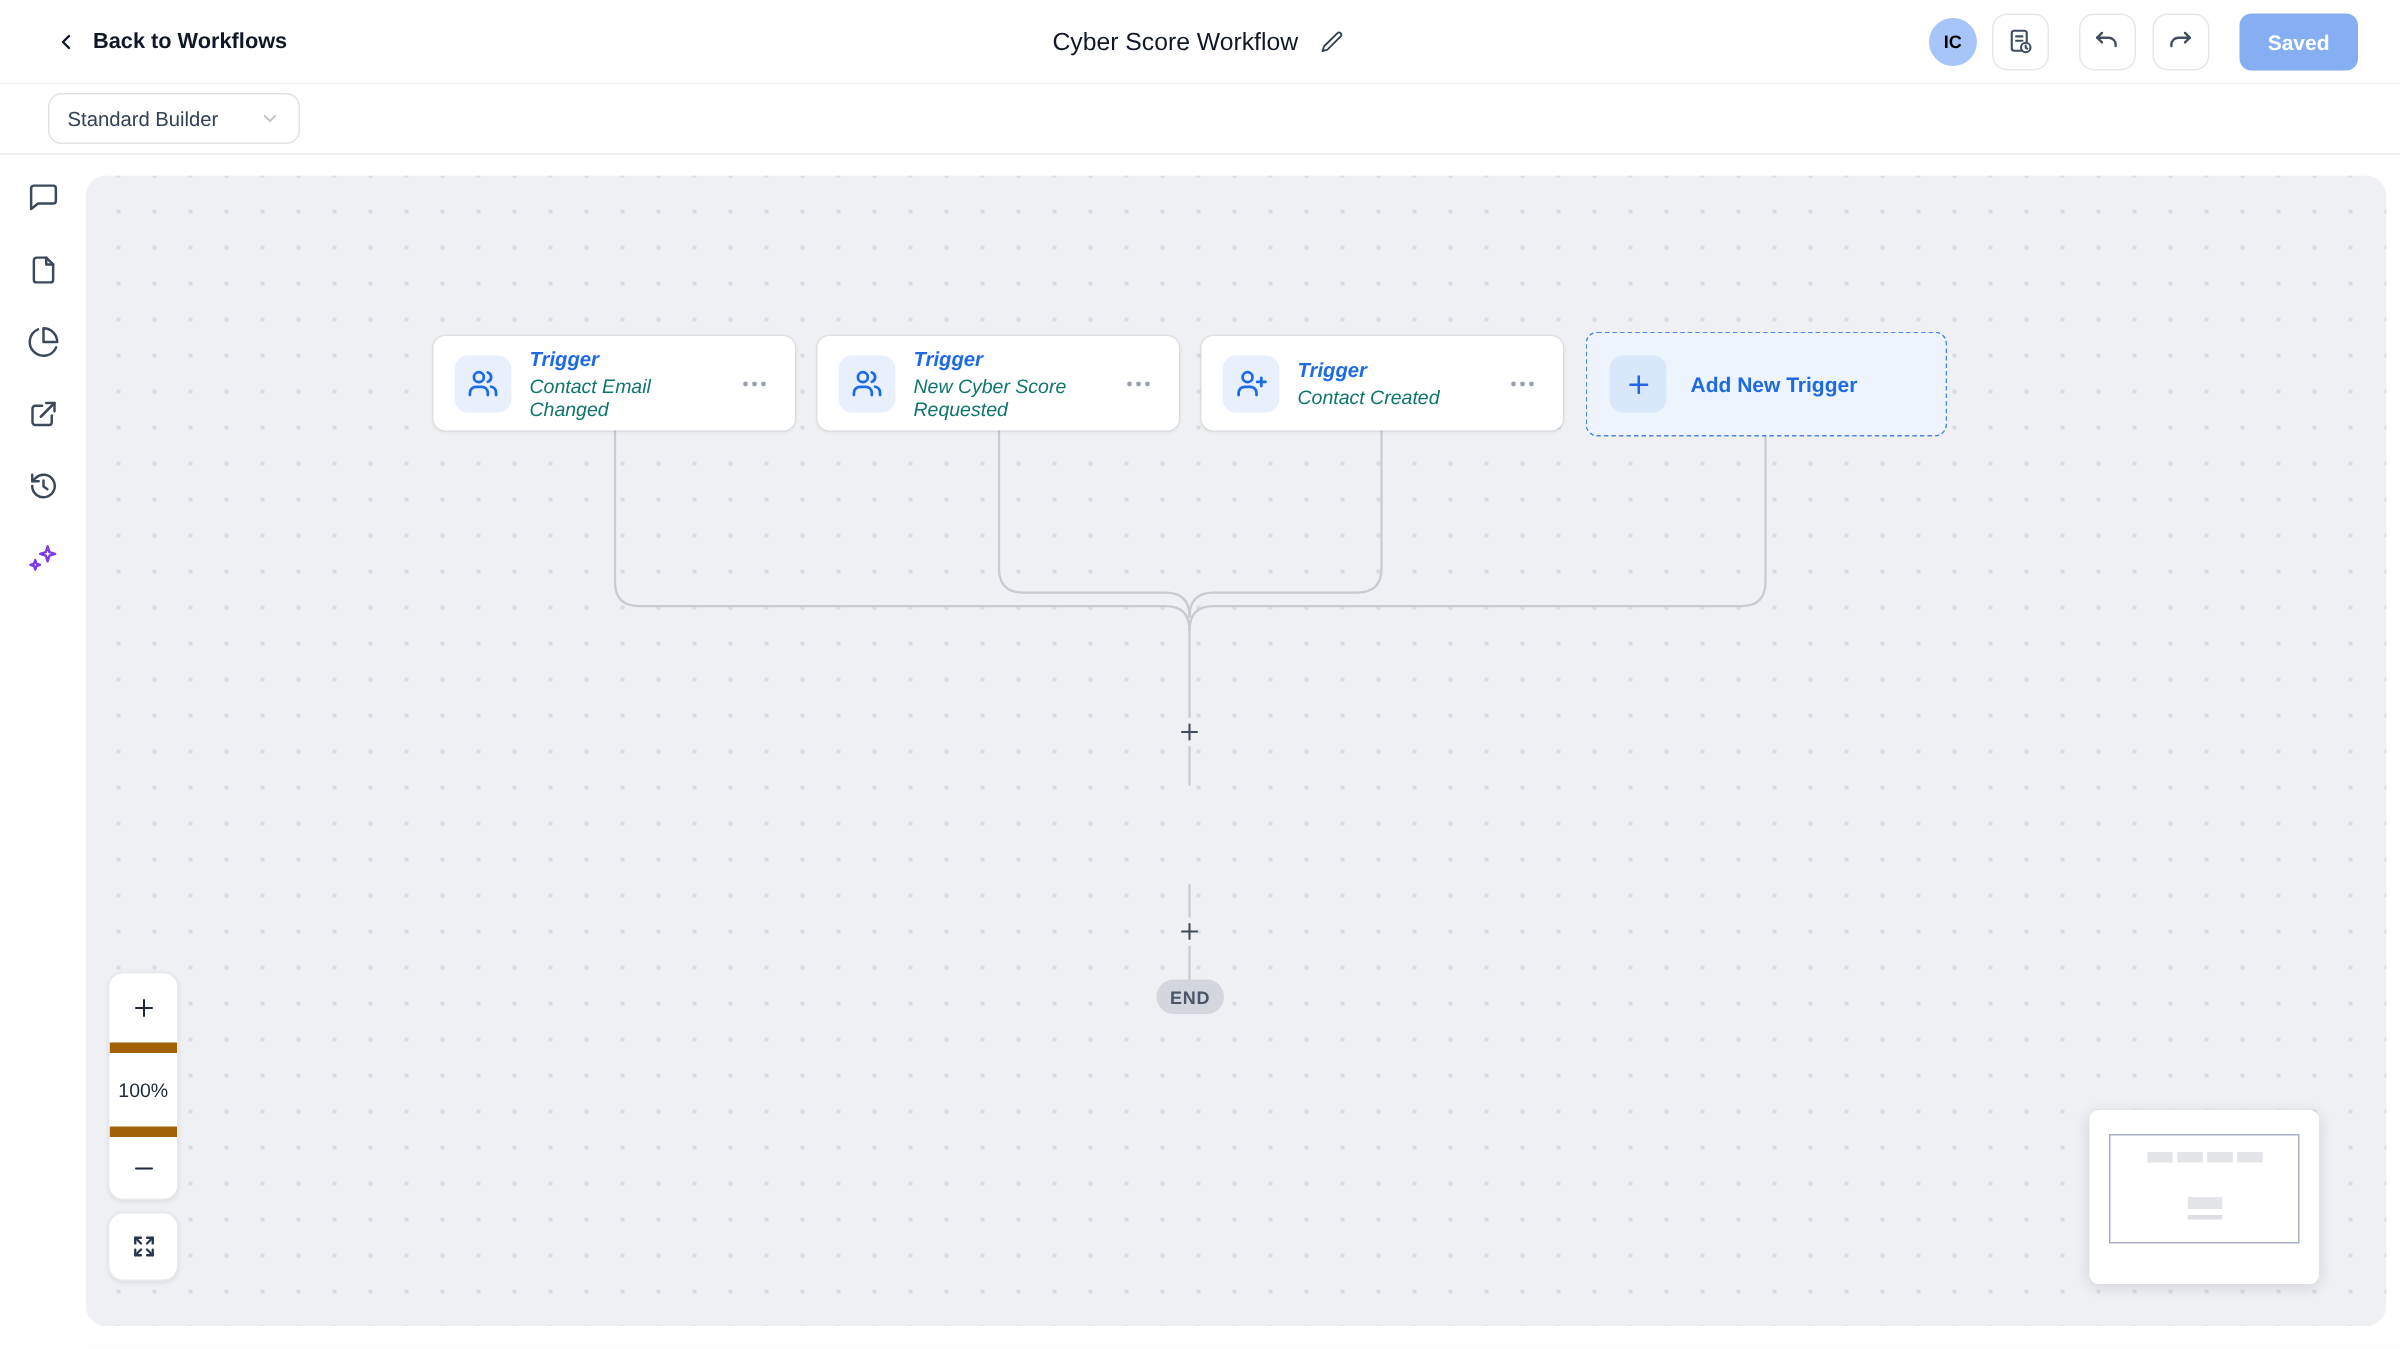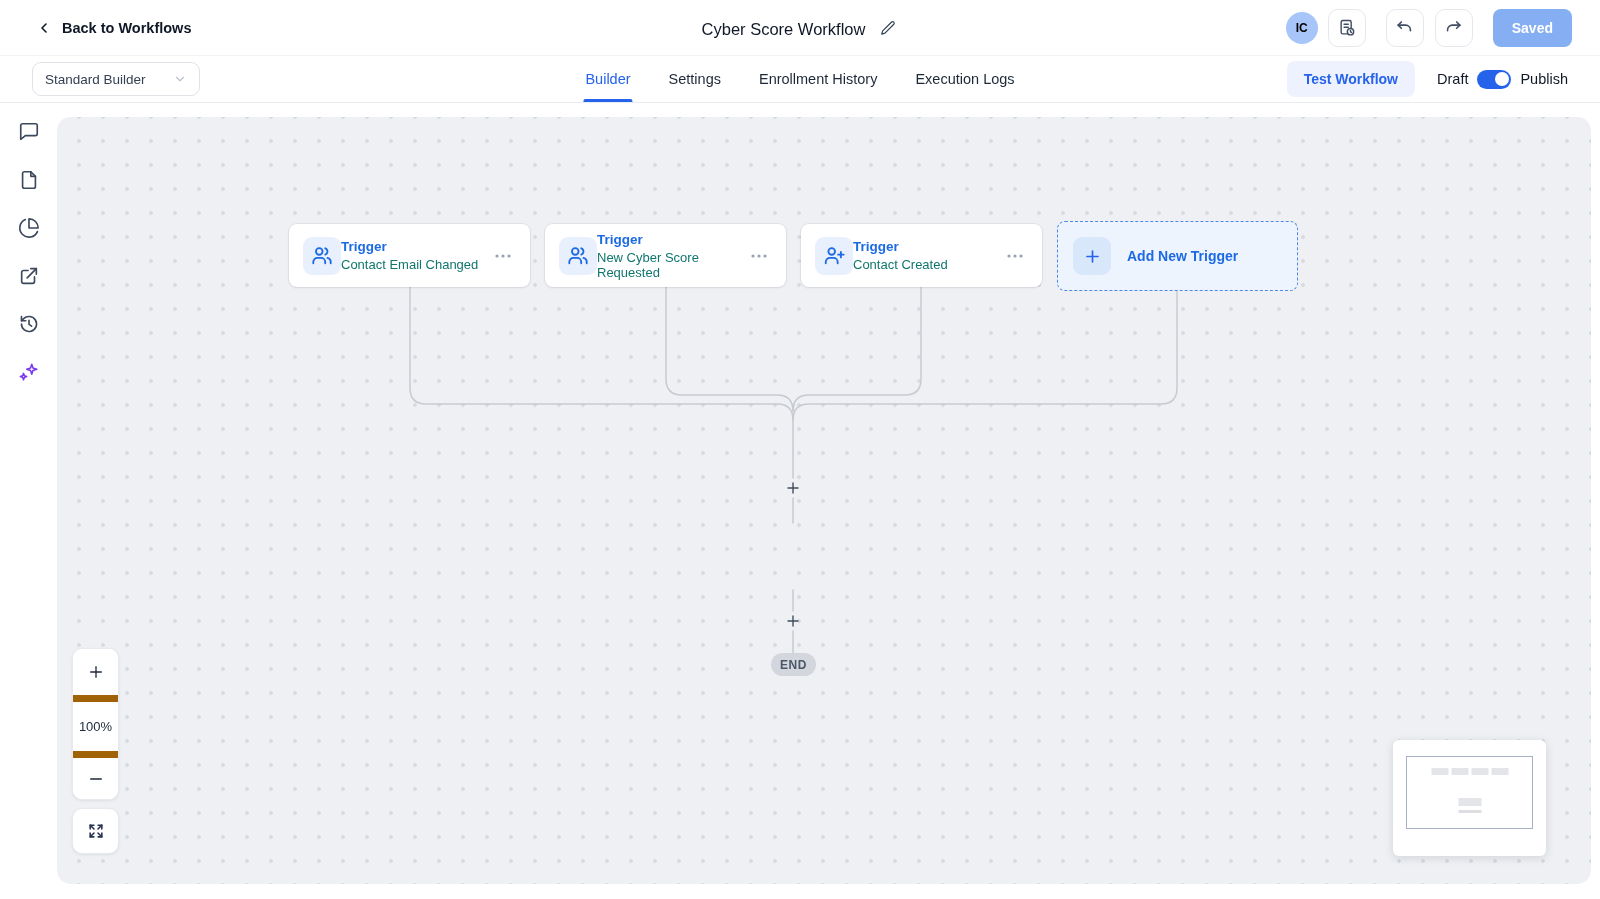--- a/index.html
+++ b/index.html
@@ -39,21 +39,21 @@
   .rail-btn { width:24px; height:24px; color:#3c485c; display:flex; align-items:center; justify-content:center; }
   .rail-btn.purple { color:#7c3aed; }
 
   
   .canvas { position:absolute; left:57px; top:117px; width:1534px; height:767px; border-radius:14px; background-color:#eef0f3;
             background-image:radial-gradient(#d8dbe0 1.6px, transparent 1.7px); background-size:24px 24px; background-position:10px 12px; }
   .connectors { position:absolute; left:0; top:0; pointer-events:none; }
 
   .node-card { position:absolute; width:241px; height:63px; background:#fff; border-radius:8px;
                box-shadow:0 0 0 1px rgba(16,24,40,.05), 0 1px 3px rgba(16,24,40,.07);
-               display:flex; align-items:center; padding:0 14px; cursor:pointer; }
+               display:flex; align-items:center; gap:12px; padding:0 14px; cursor:pointer;font-style:italic; }
   .node-icon { width:38px; height:38px; border-radius:9px; background:#e8effd; color:#1d6ae5; display:flex; align-items:center; justify-content:center; flex:none; }
   .node-type { font-size:13.5px; font-weight:600; color:#1d6ae5; margin-bottom:3px; }
   .node-name { font-size:13px; color:#0f766e; }
   .menu-btn { margin-left:auto; color:#98a2b3; padding:4px; }
   .action-name { font-size:13px; color:#4a5568; line-height:1.25; max-width:150px; }
 
   .add-card { position:absolute; left:1000px; top:104px; width:241px; height:70px; border:1px dashed #4f86ec; border-radius:8px;
               background:#edf4fe; display:flex; align-items:center; gap:16px; padding:0 15px; }
   .add-icon { width:38px; height:38px; border-radius:9px; background:#d9e7fb; color:#2563eb; display:flex; align-items:center; justify-content:center; }
   .add-label { font-size:14px; font-weight:700; color:#1d6ae5; }
@@ -141,35 +141,21 @@
 <div class="toolbar">
   <button class="builder-select">
     <span>Standard Builder</span>
     <span class="chev">
       <svg width="14" height="14" viewBox="0 0 24 24" fill="none" stroke="currentColor" stroke-width="2" stroke-linecap="round" stroke-linejoin="round">
           <path d="M6 9l6 6 6-6"></path>
         </svg>
     </span>
   </button>
 
-  <nav class="tabs">
-    <button class="tab active">Builder</button>
-    <button class="tab">Settings</button>
-    <button class="tab">Enrollment History</button>
-    <button class="tab">Execution Logs</button>
-  </nav>
-
-  <div class="toolbar-right">
-    <button class="test-btn">Test Workflow</button>
-    <span class="draft-label">Draft</span>
-    <div class="toggle">
-        <div class="knob"></div>
-      </div>
-    <span class="publish-label">Publish</span>
-  </div>
+
 </div>
 
 <div class="rail">
   <button class="rail-btn">
     <span>
       <svg width="22" height="22" viewBox="0 0 24 24" fill="none" stroke="currentColor" stroke-width="1.8" stroke-linecap="round" stroke-linejoin="round">
           <path d="M21 14a2 2 0 0 1-2 2H8l-5 4V5a2 2 0 0 1 2-2h14a2 2 0 0 1 2 2z"></path>
         </svg>
     </span>
   </button>

